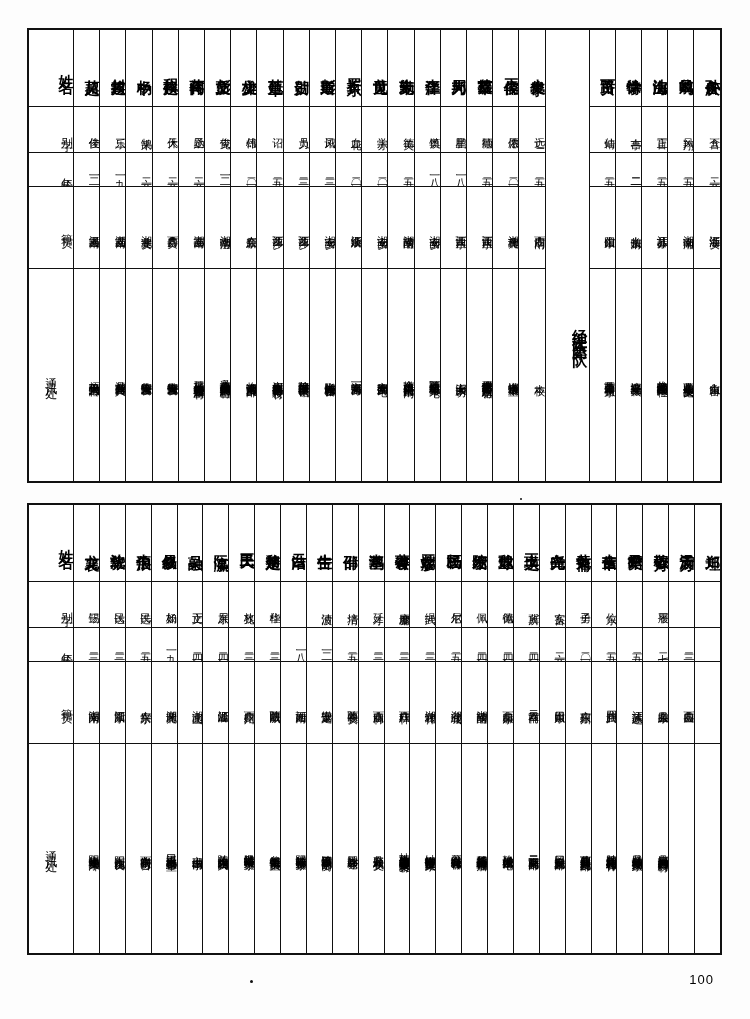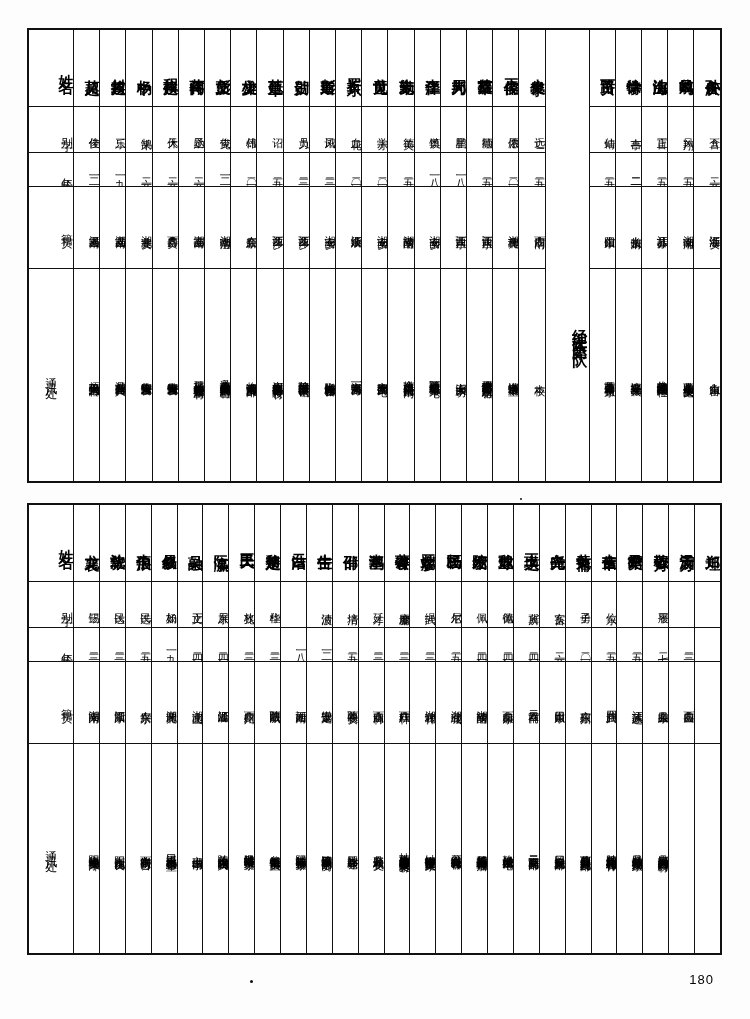--- a/index.html
+++ b/index.html
@@ -448,17 +448,17 @@
         <div class="col" style="width: 25.88px;">
           <div class="cell c-name">郑坦</div>
           <div class="cell c-alias"></div>
           <div class="cell c-age"></div>
           <div class="cell c-native"></div>
           <div class="cell c-addr"></div>
         </div>
       </div>
   </div>
 
-  <div class="pageno">180</div>
+  <div class="pageno">100</div>
 
   <div class="speck" style="left:250px;top:980px;width:3px;height:3px;"></div>
   <div class="speck" style="left:520px;top:498px;width:2px;height:2px;"></div>
 </div>
 
 </body></html>

